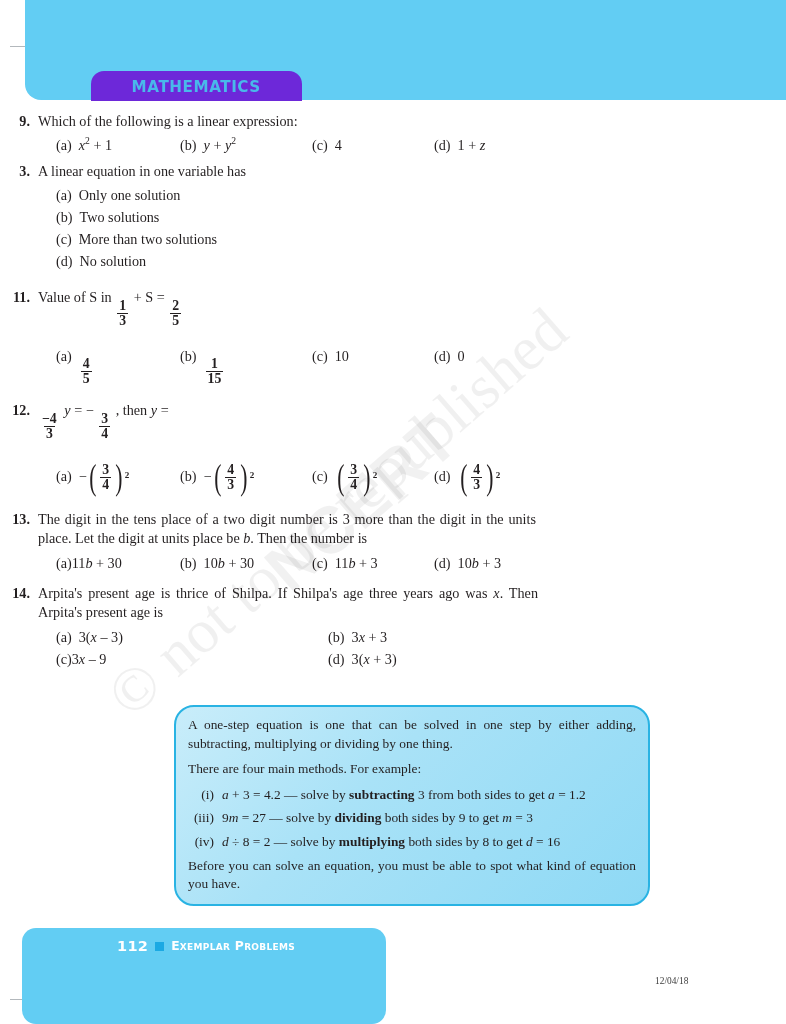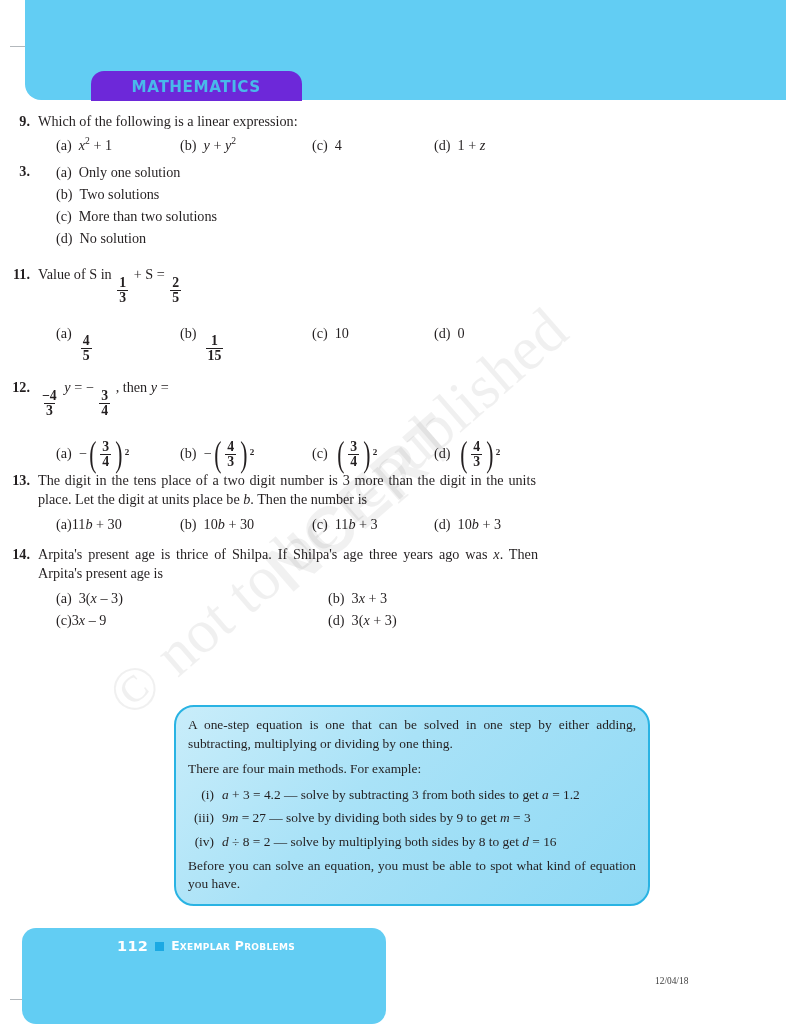--- a/index.html
+++ b/index.html
@@ -110,21 +110,21 @@
     border:2px solid #29b3e3;border-radius:20px;
     background:linear-gradient(135deg,#c9edfa 0%,#a9e2f7 40%,#8ed9f5 100%);
     padding:9px 12px 10px 12px;
     font-size:13.4px;line-height:18.6px;
   }
   #info-box p{margin:0 0 7px 0;text-align:justify;}
   #info-box .lst{margin:0;padding:0;}
   #info-box .li{display:flex;margin:0 0 5px 0;}
   #info-box .li .rn{width:34px;flex:0 0 34px;text-align:right;padding-right:8px;box-sizing:border-box;}
   #info-box .li .bd{flex:1;}
-  #info-box b{font-weight:normal;margin-top:6px;}
+  #info-box b{font-weight:bold;margin-top:6px;}
   #info-box .last{margin-top:3px;margin-bottom:0;}
 
   
   #footer-band{
     position:absolute;left:22px;top:928px;width:364px;height:96px;
     background:#62cdf3;border-radius:14px;
   }
   #footer-label{
     position:absolute;left:117px;top:938px;
     display:flex;align-items:center;gap:7px;
@@ -178,20 +178,21 @@
         <span class="opt">
           <span class="lbl">(d)</span>
           <span class="val">1 + <i class="v">z</i></span>
         </span>
       </div>
     </div>
   </div>
 
   <div class="q" style="margin-top:7px;">
     <span class="qnum">3.</span>
+    <span class="qtext">A linear equation in one variable has</span>
     <div class="opts indent-opts stack">
       <div class="opt-row">
           <span class="opt">
         <span class="lbl">(a)</span>
         <span class="val">Only one solution</span>
           </span>
         </div>
       <div class="opt-row">
           <span class="opt">
         <span class="lbl">(b)</span>
@@ -325,21 +326,21 @@
                 </span>
                 <span class="pr">)</span>
                 <span class="pexp">2</span>
               </span>
           </span>
         </span>
       </div>
     </div>
   </div>
 
-  <div class="q" style="margin-top:2px;">
+  <div class="q" style="margin-top:18px;">
     <span class="qnum">13.</span>
     <span class="qtext" style="display:block;max-width:498px;text-align:justify;">The digit in the tens place of a two digit number is 3 more than the digit in the units place. Let the digit at units place be <i class="v">b</i>. Then the number is</span>
     <div class="opts indent-opts" style="margin-top:5px;">
       <div class="opt-row grid4">
         <span class="opt">
           <span class="lbl" style="margin-right:0;">(a)</span>
           <span class="val">11<i class="v">b</i> + 30</span>
         </span>
         <span class="opt">
           <span class="lbl">(b)</span>

